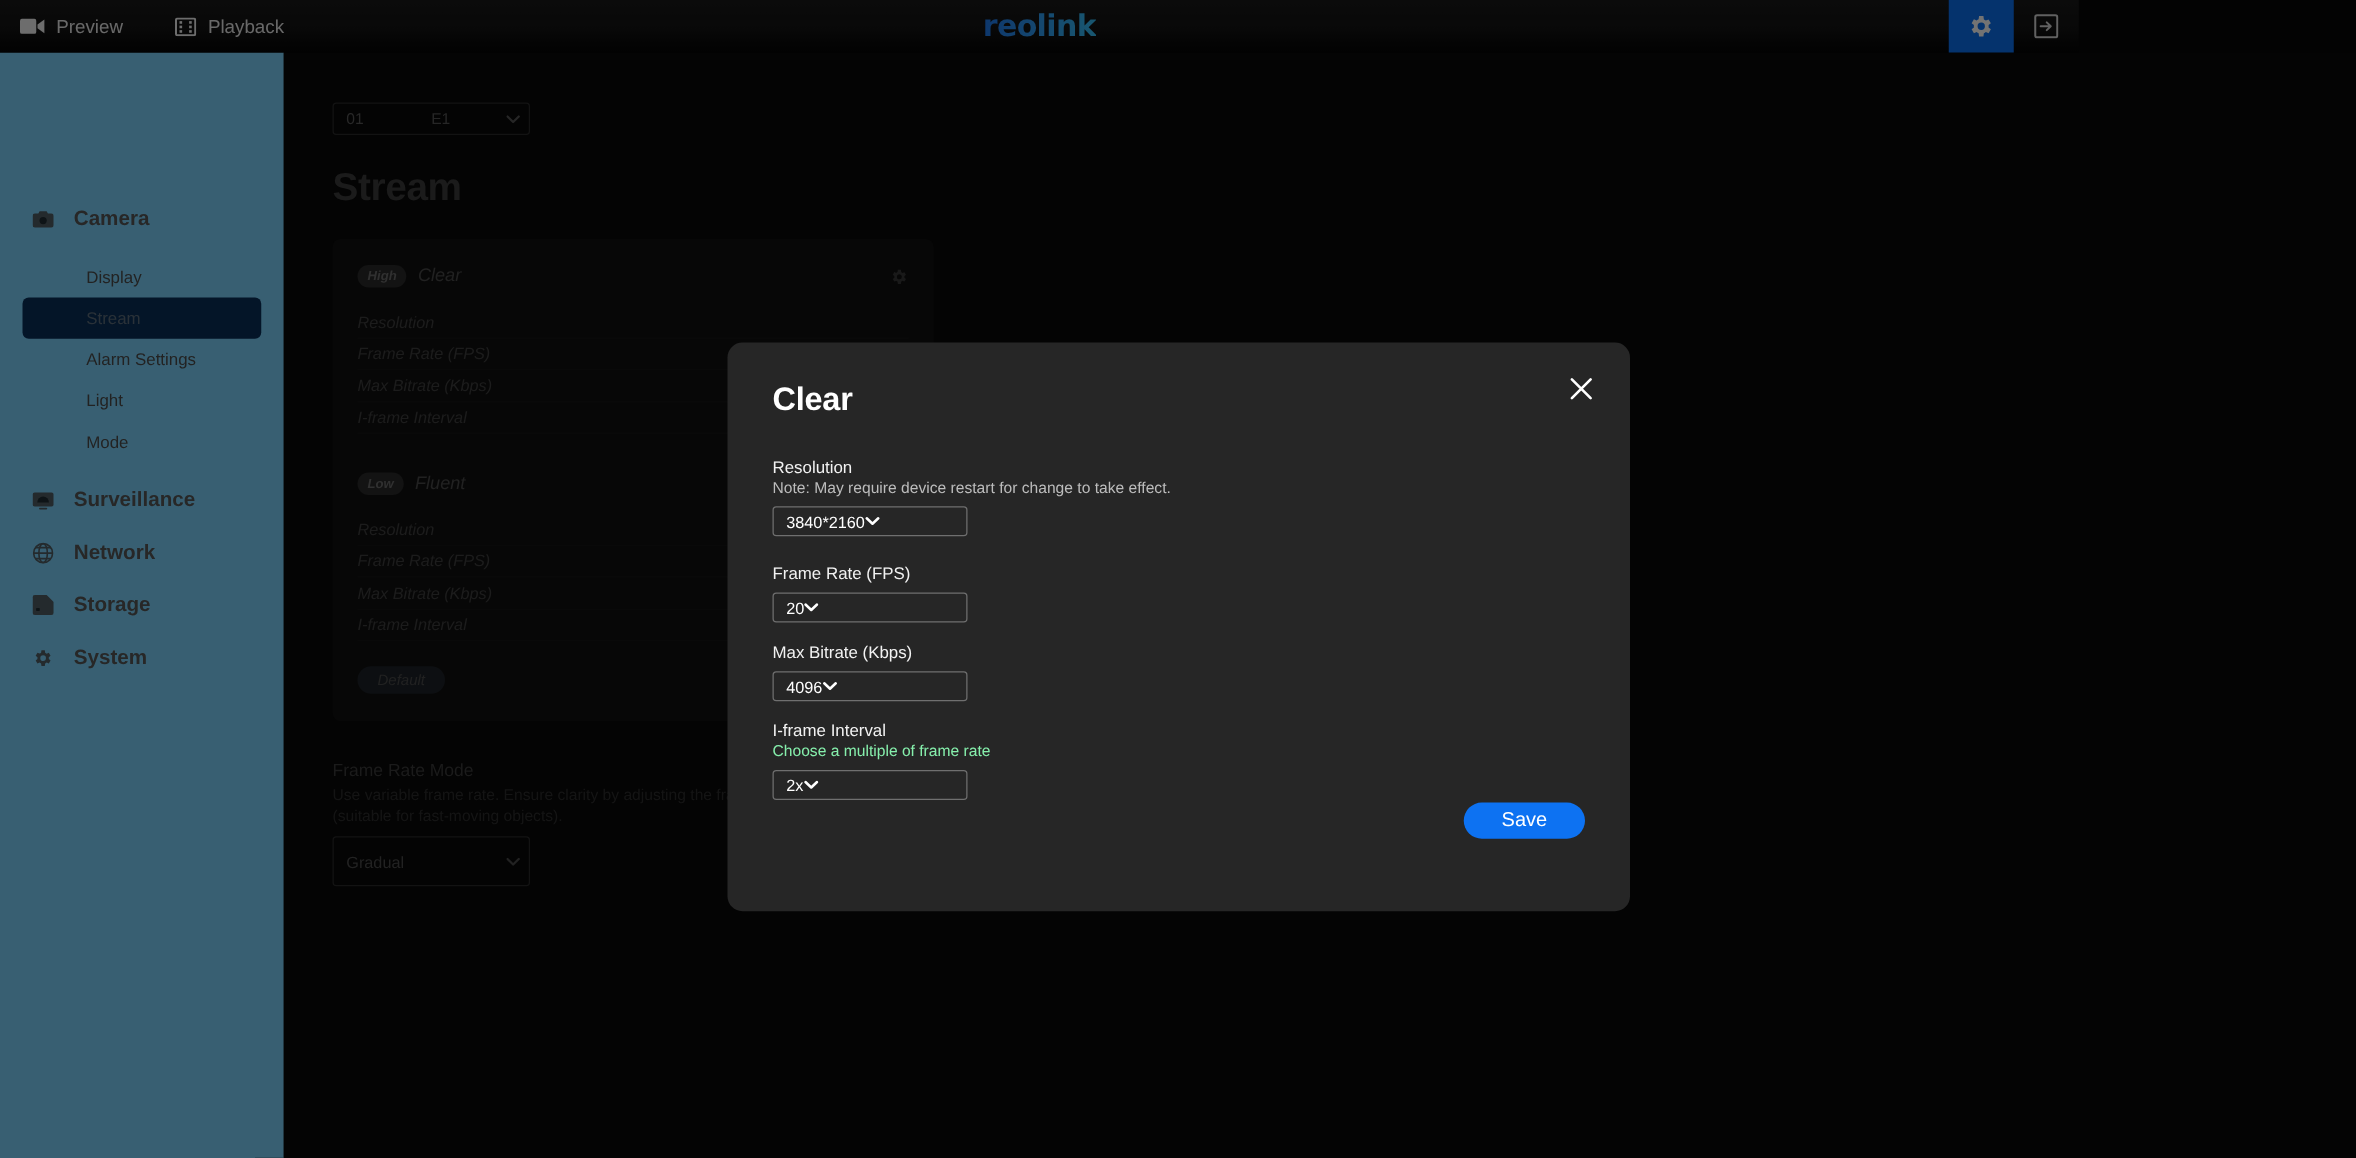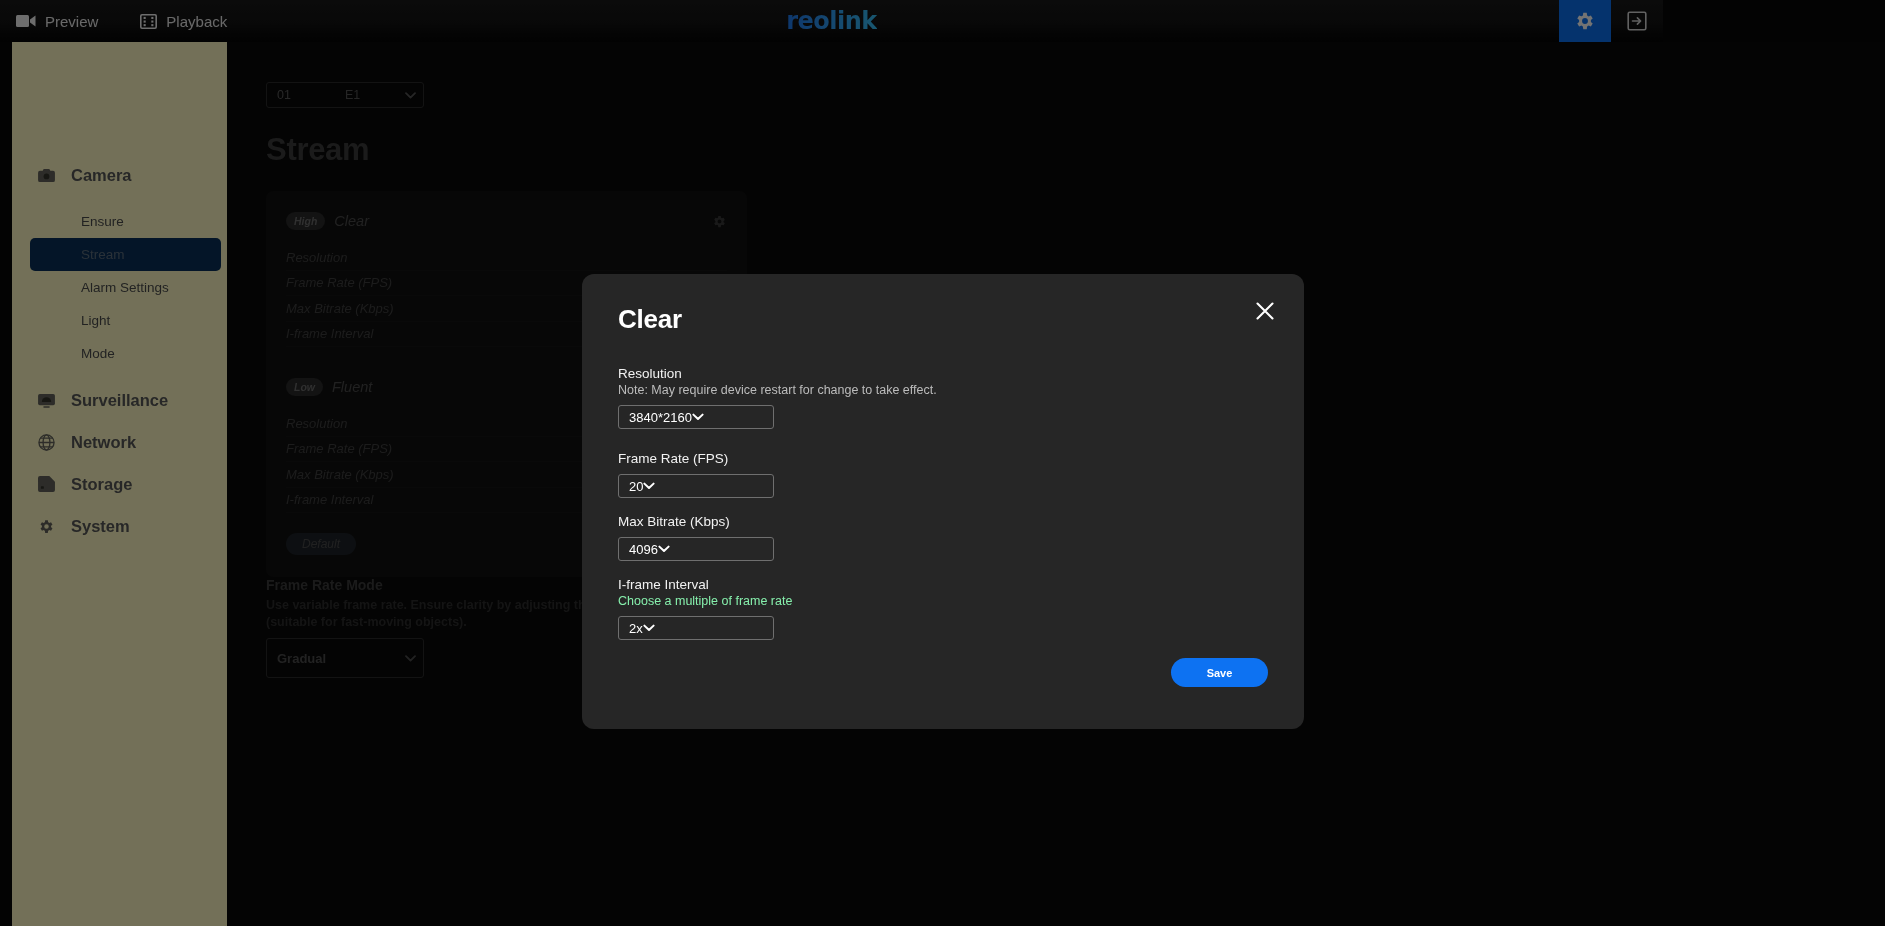--- a/index.html
+++ b/index.html
@@ -44,23 +44,22 @@
     display: flex; align-items: center; justify-content: center; cursor: pointer;
   }
   .logout-btn {
     width: 52px; height: 42px;
     display: flex; align-items: center; justify-content: center; cursor: pointer;
   }
 
   
   .sidebar {
     position: absolute; left: 0; top: 42px; width: 227px; height: 884px;
-    background: #fef9c3;
+    background: #7dd3fc;
     padding-top: 112px;
-    margin-left: 12px;
   }
   .side-group {
     display: flex; align-items: center; gap: 16px;
     padding: 0 0 0 26px; height: 42px;
     color: #575757; font-size: 16.5px; font-weight: 700;
     cursor: pointer;
   }
   .side-group .gic { width: 17px; height: 17px; display: flex; align-items: center; justify-content: center; opacity: .85; }
   .side-sub {
     height: 33px; display: flex; align-items: center;
@@ -123,21 +122,21 @@
   .sc-gap { height: 26px; }
 
   .default-btn {
     margin-top: 20px;
     display: inline-flex; align-items: center; justify-content: center;
     height: 22px; padding: 0 16px;
     background: #1e2329; border-radius: 11px;
     color: #4a4a4a; font-size: 12px; cursor: pointer;
   }
 
-  .frm-sec { width: 560px; font-weight: bold; }
+  .frm-sec { margin-top: 31px; width: 560px; }
   .frm-label { color: #3c3c3c; font-size: 14px; }
   .frm-note { color: #2e2e2e; font-size: 12.5px; line-height: 17px; margin-top: 4px; width: 500px; }
   .frm-select {
     margin-top: 7px; width: 158px; height: 40px;
     border: 1px solid #2c2c2c; border-radius: 3px;
     display: flex; align-items: center; justify-content: space-between;
     color: #4d4d4d; font-size: 13px; padding: 0 7px 0 10px; cursor: pointer;
   }
 
   
@@ -169,25 +168,25 @@
     margin-top: 8px; width: 156px; height: 24px;
     background: #262626; border: 1px solid #6f6f6f; border-radius: 3px;
     display: flex; align-items: center; 
     color: #ffffff; font-size: 13px;
     padding: 0 7px 0 10px; cursor: pointer;
   }
   .gap-field { height: 22px; }
   .gap-field-sm { height: 16px; }
 
   .save-btn {
-    position: absolute; right: 36px; bottom: 42px;
+    position: absolute; right: 36px; bottom: 58px;
     width: 97px; height: 29px;
     background: #0d72f2; border-radius: 15px;
     display: flex; align-items: center; justify-content: center;
-    color: #fff; font-size: 11px; font-weight: 700; cursor: pointer;
+    color: #fff; font-size: 16px; font-weight: 400; cursor: pointer;
   }
 
   svg { display: block; }
 </style>
 </head>
 <body>
 
 <div class="topbar">
   <div class="nav-tabs">
 
@@ -249,21 +248,21 @@
         <path d="M6 1h6l1.1 2H16a2 2 0 0 1 2 2v8a2 2 0 0 1-2 2H2a2 2 0 0 1-2-2V5a2 2 0 0 1 2-2h2.9L6 1Z"></path>
         <circle cx="9" cy="9" r="3.1" fill="#111111"></circle>
       </svg>
     </span>
     <span>Camera</span>
   </div>
 
   <div class="spacer-8"></div>
 
   <div class="side-sub">
-    <span>Ensure</span>
+    <span>Display</span>
   </div>
   <div class="side-sub active">
     <span>Stream</span>
   </div>
   <div class="side-sub">
     <span>Alarm Settings</span>
   </div>
   <div class="side-sub">
     <span>Light</span>
   </div>

